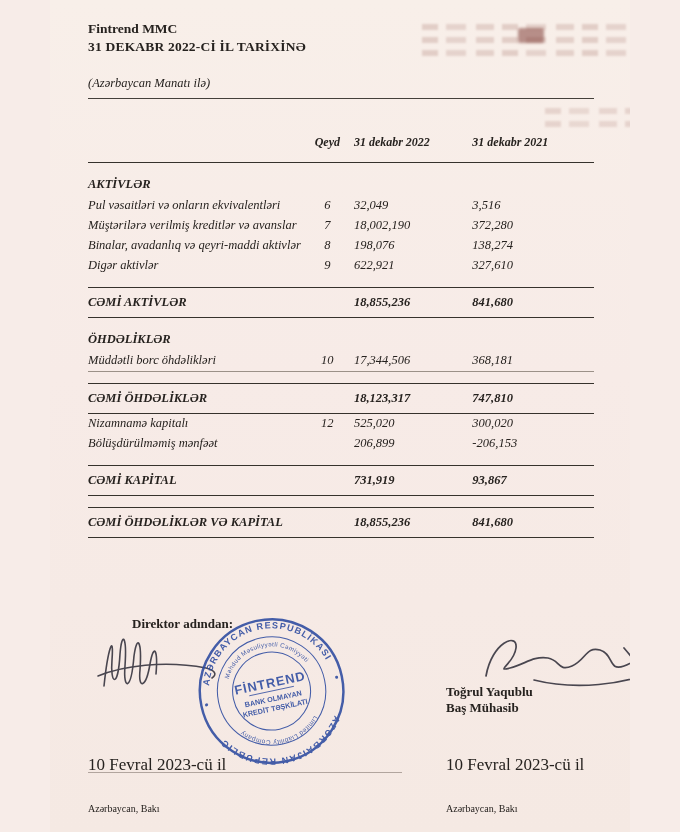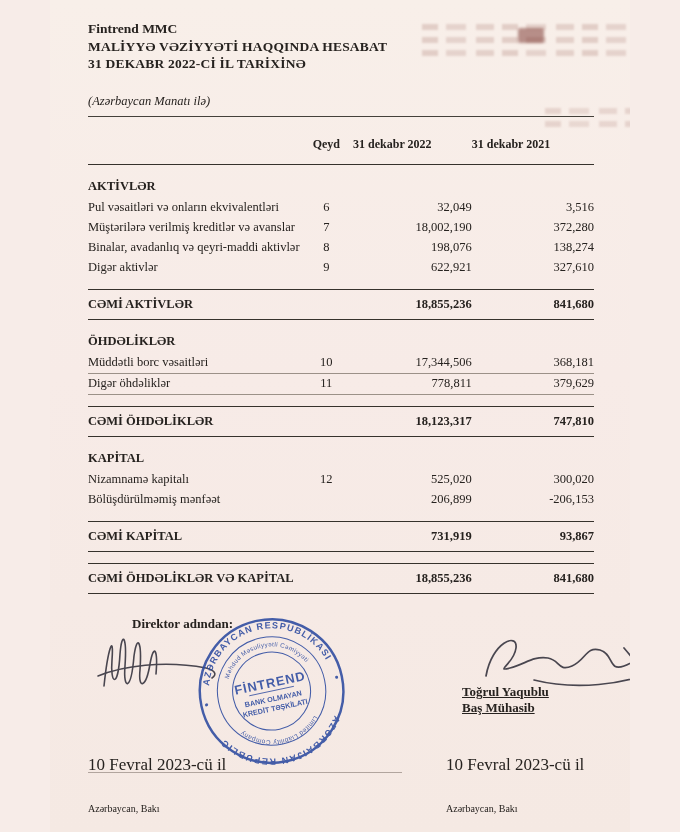--- a/index.html
+++ b/index.html
@@ -8,45 +8,45 @@
     background:linear-gradient(180deg,#f8efe9 0%,#f7ebe7 45%,#f5e9e3 100%);
     font-family:"Liberation Serif",serif;color:#26221f;
   }
   .content{position:absolute;left:38px;right:36px;top:20px;}
   
   .doc-header{border-bottom:1.2px solid #44403a;padding-bottom:7px;}
   .company{font-weight:bold;font-size:13.5px;line-height:1.3;}
   .title1,.title2{font-weight:bold;font-size:13.5px;line-height:1.3;letter-spacing:.2px;}
   .currency{font-style:italic;font-size:12.5px;line-height:1.3;margin-top:20px;}
   
-  table.fin{width:100%;border-collapse:collapse;font-size:12.5px;margin-top:14px;}
+  table.fin{width:100%;border-collapse:collapse;font-size:12.5px;margin-top:30px;font-style:italic;}
   col.c-note{width:60px;} col.c-2022{width:134px;} col.c-2021{width:140px;}
   thead th{font-weight:bold;font-size:12px;padding:6px 0 12px;border-bottom:1.5px solid #36322c;vertical-align:bottom;}
   th.note{text-align:center;}
   th.val{text-align:left;}
   th.v2022{padding-right:8px;}
   th.v2021{padding-right:14px;}
   tbody td{vertical-align:bottom;}
   td.lbl{text-align:left;white-space:nowrap;}
   td.note{text-align:center;}
-  td.val{text-align:right;}
+  td.val{text-align:left;}
   tr.sec td{font-weight:bold;padding:14px 0 4px;}
   tr.item td{padding:2px 0 3px;}
   tr.uline td{border-bottom:1px solid #9b9188;}
   tr.total td{font-weight:bold;border-top:1.3px solid #36322c;border-bottom:1.3px solid #36322c;padding:7px 0;}
   tr.gap td{padding:0;height:11px;}
   
   .footer{position:absolute;left:0;top:600px;width:680px;height:232px;}
   .sig-heading{position:absolute;left:38px;top:16px;font-weight:bold;font-size:13px;margin-left:44px;}
   .sig-left{position:absolute;left:44px;top:26px;z-index:2;}
   .sig-right{position:absolute;left:424px;top:28px;z-index:2;}
   .stamp{position:absolute;left:146px;top:15px;z-index:5;transform:rotate(-12deg);opacity:.88;}
   .name-block{position:absolute;z-index:4;font-weight:bold;font-size:13px;line-height:1.25;}
   .nb-left{left:38px;top:92px;}
-  .nb-right{left:412px;top:84px;text-decoration:underline;}
+  .nb-right{left:396px;top:84px;}
   .date{position:absolute;font-size:17px;top:155px;}
   .date-left{left:38px;} .date-right{left:396px;}
   .date-line{position:absolute;left:38px;top:172px;width:314px;border-top:1px solid rgba(95,82,74,.45);}
   .loc{position:absolute;font-size:10px;top:203px;}
   .loc-left{left:38px;} .loc-right{left:396px;}
   
   .bleed-a{position:absolute;left:372px;top:24px;width:262px;height:52px;opacity:.4;filter:blur(1.1px);}
   .bleed-b{position:absolute;left:495px;top:108px;width:140px;height:30px;opacity:.32;filter:blur(1.1px);}
   .bleed-row{height:6px;margin-bottom:7px;background:repeating-linear-gradient(90deg,
      rgba(148,88,78,.55) 0 16px, rgba(148,88,78,0) 16px 24px,
@@ -71,21 +71,20 @@
   <div class="bleed-mark bm2"></div>
   <div class="bleed-b">
     <div class="bleed-row"></div>
     <div class="bleed-row"></div>
   </div>
 
   <div class="content">
 
     <div class="doc-header">
       <div class="company">Fintrend MMC</div>
-      <div class="title1">MALİYYƏ VƏZİYYƏTİ HAQQINDA HESABAT</div>
       <div class="title2">31 DEKABR 2022-Cİ İL TARİXİNƏ</div>
       <div class="currency">(Azərbaycan Manatı ilə)</div>
     </div>
 
     <table class="fin">
       <colgroup>
           <col>
           <col class="c-note">
           <col class="c-2022">
           <col class="c-2021">
@@ -132,42 +131,33 @@
         <tr class="total">
           <td class="lbl">CƏMİ AKTİVLƏR</td>
           <td class="note"></td>
           <td class="val">18,855,236</td>
           <td class="val">841,680</td>
         </tr>
         <tr class="sec">
           <td class="lbl" colspan="4">ÖHDƏLİKLƏR</td>
         </tr>
         <tr class="item uline">
-          <td class="lbl">Müddətli borc vəsaitləri</td>
+          <td class="lbl">Müddətli borc öhdəlikləri</td>
           <td class="note">10</td>
           <td class="val">17,344,506</td>
           <td class="val">368,181</td>
         </tr>
-        <tr class="item uline">
-          <td class="lbl">Digər öhdəliklər</td>
-          <td class="note">11</td>
-          <td class="val">778,811</td>
-          <td class="val">379,629</td>
-        </tr>
         <tr class="gap">
             <td colspan="4"></td>
           </tr>
         <tr class="total">
           <td class="lbl">CƏMİ ÖHDƏLİKLƏR</td>
           <td class="note"></td>
           <td class="val">18,123,317</td>
           <td class="val">747,810</td>
-        </tr>
-        <tr class="sec">
-          <td class="lbl" colspan="4">KAPİTAL</td>
         </tr>
         <tr class="item">
           <td class="lbl">Nizamnamə kapitalı</td>
           <td class="note">12</td>
           <td class="val">525,020</td>
           <td class="val">300,020</td>
         </tr>
         <tr class="item">
           <td class="lbl">Bölüşdürülməmiş mənfəət</td>
           <td class="note"></td>

